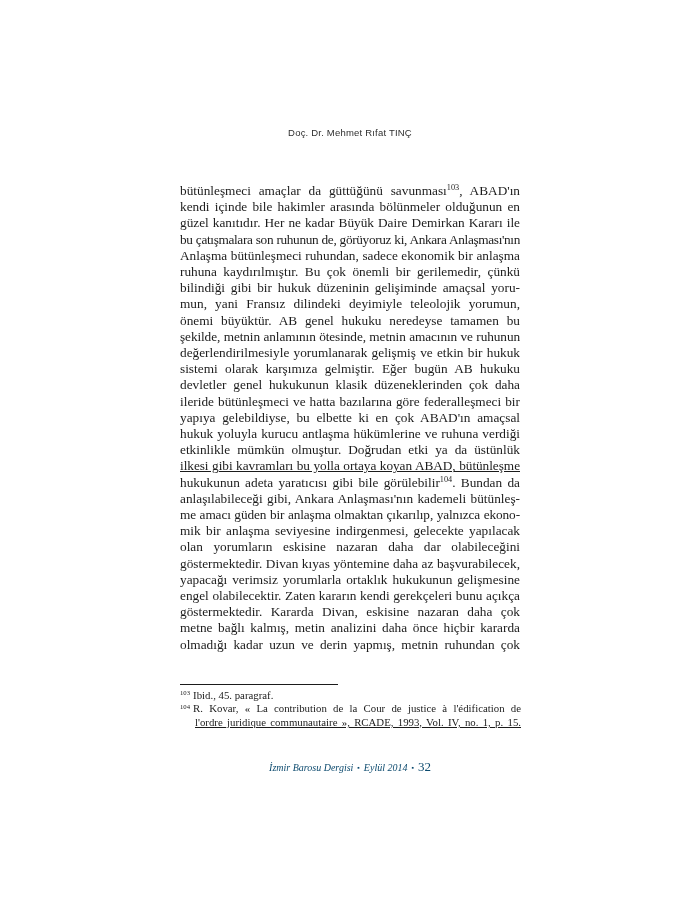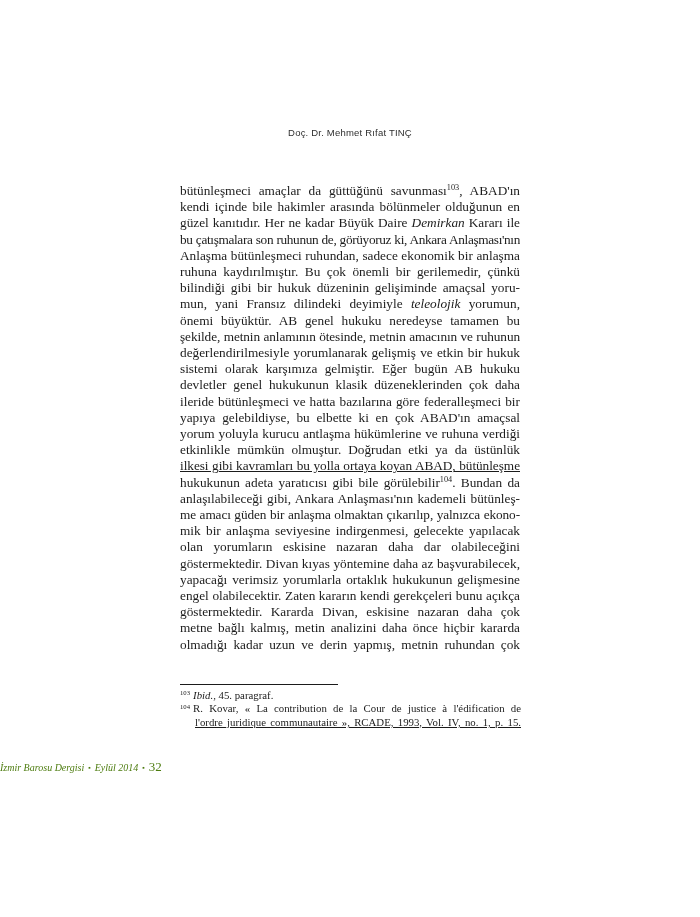--- a/index.html
+++ b/index.html
@@ -33,42 +33,42 @@
     text-align-last: justify;
     overflow: hidden;
   }
   sup {
     font-size: 0.62em;
     line-height: 0;
     vertical-align: baseline;
     position: relative;
     top: -0.55em;
   }
-  .it { font-style: italic; }
+  .it { }
 
   .fn-sep {
     position: absolute;
     top: 684px; left: 180px; width: 158px;
     border-top: 1.6px solid #1b1b1b;
   }
   .footnotes {
     position: absolute;
     top: 689px; left: 180px; width: 341px;
     font-size: 10.8px;
   }
   .fnline { line-height: 13.4px; overflow: hidden; }
   .fnline.just { text-align: justify; text-align-last: justify; }
   .fnline.indent { padding-left: 15px; text-decoration: underline; }
   .fnline sup { margin-right: 3px; }
 
   .page-footer {
     position: absolute;
     top: 757px; left: 0; width: 700px;
-    text-align: left;
-    color: #4d7c0f;
+    text-align: center;
+    color: #0c4a6e;
   }
   .page-footer .journal {
     font-style: italic;
     font-size: 10px;
   }
   .page-footer .bullet {
     font-style: normal;
     font-size: 7px;
     vertical-align: 1.5px;
     margin: 0 4px;
@@ -92,21 +92,21 @@
     <div class="bline" style=""><span>ruhuna kaydırılmıştır. Bu çok önemli bir gerilemedir, çünkü</span></div>
     <div class="bline" style=""><span>bilindiği gibi bir hukuk düzeninin gelişiminde amaçsal yoru-</span></div>
     <div class="bline" style=""><span>mun, yani Fransız dilindeki deyimiyle </span><span class="it">teleolojik</span><span> yorumun,</span></div>
     <div class="bline" style=""><span>önemi büyüktür. AB genel hukuku neredeyse tamamen bu</span></div>
     <div class="bline" style="letter-spacing: -0.1px;"><span>şekilde, metnin anlamının ötesinde, metnin amacının ve ruhunun</span></div>
     <div class="bline" style=""><span>değerlendirilmesiyle yorumlanarak gelişmiş ve etkin bir hukuk</span></div>
     <div class="bline" style=""><span>sistemi olarak karşımıza gelmiştir. Eğer bugün AB hukuku</span></div>
     <div class="bline" style=""><span>devletler genel hukukunun klasik düzeneklerinden çok daha</span></div>
     <div class="bline" style=""><span>ileride bütünleşmeci ve hatta bazılarına göre federalleşmeci bir</span></div>
     <div class="bline" style=""><span>yapıya gelebildiyse, bu elbette ki en çok ABAD'ın amaçsal</span></div>
-    <div class="bline" style=""><span>yorum yoluyla kurucu antlaşma hükümlerine ve ruhuna verdiği</span></div>
+    <div class="bline" style=""><span>hukuk yoluyla kurucu antlaşma hükümlerine ve ruhuna verdiği</span></div>
     <div class="bline" style=""><span>etkinlikle mümkün olmuştur. Doğrudan etki ya da üstünlük</span></div>
     <div class="bline" style="letter-spacing: -0.05px; text-decoration: underline;"><span>ilkesi gibi kavramları bu yolla ortaya koyan ABAD, bütünleşme</span></div>
     <div class="bline" style=""><span>hukukunun adeta yaratıcısı gibi bile görülebilir</span><sup>104</sup><span>. Bundan da</span></div>
     <div class="bline" style=""><span>anlaşılabileceği gibi, Ankara Anlaşması'nın kademeli bütünleş-</span></div>
     <div class="bline" style="letter-spacing: -0.1px;"><span>me amacı güden bir anlaşma olmaktan çıkarılıp, yalnızca ekono-</span></div>
     <div class="bline" style=""><span>mik bir anlaşma seviyesine indirgenmesi, gelecekte yapılacak</span></div>
     <div class="bline" style=""><span>olan yorumların eskisine nazaran daha dar olabileceğini</span></div>
     <div class="bline" style=""><span>göstermektedir. Divan kıyas yöntemine daha az başvurabilecek,</span></div>
     <div class="bline" style=""><span>yapacağı verimsiz yorumlarla ortaklık hukukunun gelişmesine</span></div>
     <div class="bline" style=""><span>engel olabilecektir. Zaten kararın kendi gerekçeleri bunu açıkça</span></div>

